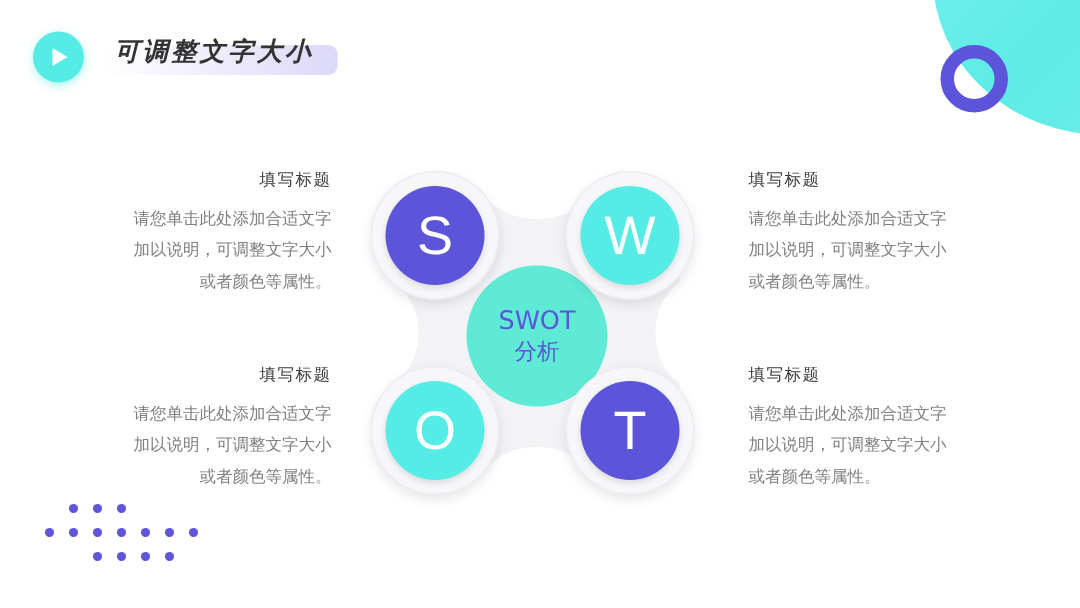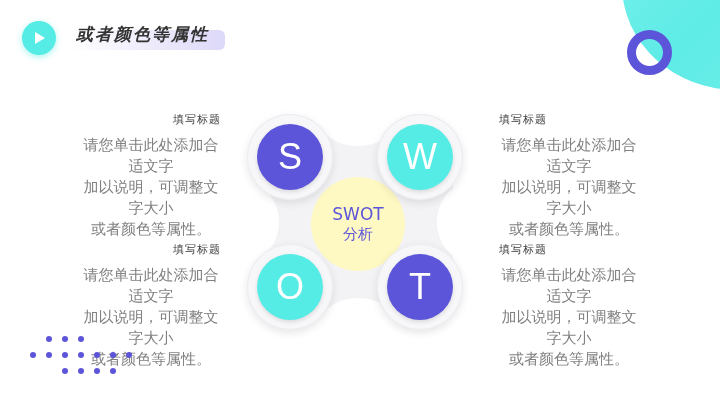--- a/index.html
+++ b/index.html
@@ -27,42 +27,42 @@
       position: absolute; left: 48px; top: 9px; width: 155px; height: 20px; border-radius: 0 6px 6px 0;
       background: linear-gradient(90deg, rgba(255,255,255,0) 0%, #ebe8fb 60%, #dcd8f8 100%);
     }
     .page-title {
       position: absolute; left: 54px; top: 2px; font-size: 17px; font-weight: bold; font-style: italic;
       color: #333333; letter-spacing: 2px; white-space: nowrap;
     }
 
     .block { position: absolute; width: 140px; }
     .block .h { font-size: 11px; color: #3a3a3a; margin-bottom: 8px; letter-spacing: 1px; }
-    .block .p { font-size: 15px; color: #808080; line-height: 21px; text-align: center; }
+    .block .p { font-size: 11px; color: #808080; line-height: 21px; }
     .block.left { text-align: right; }
     .block.right { text-align: left; }
 
     .tl { left: 81px; top: 112px; }
     .bl { left: 81px; top: 242px; }
     .tr { left: 499px; top: 112px; }
     .br { left: 499px; top: 242px; }
 
     .diagram { position: absolute; left: 245px; top: 112px; width: 226px; height: 220px; }
     .bg-shape {
       position: absolute; left: 18px; top: 18px; width: 190px; height: 184px; background: #f3f3f5;
       border-radius: 30px;
     }
     .notch { position: absolute; background: #ffffff; border-radius: 50%; }
     .n-top { left: 73px; top: -26px; width: 80px; height: 60px; }
     .n-bottom { left: 73px; top: 186px; width: 80px; height: 60px; }
     .n-left { left: -26px; top: 72px; width: 60px; height: 76px; }
     .n-right { left: 192px; top: 72px; width: 60px; height: 76px; }
     .center {
       position: absolute; left: 66px; top: 65px; width: 94px; height: 94px; border-radius: 50%;
-      background: #fef9c3; display: flex; flex-direction: column; align-items: center; justify-content: center;
+      background: #5eead4; display: flex; flex-direction: column; align-items: center; justify-content: center;
       color: #5d55d9;
     }
     .center .t1 { font-size: 17px; line-height: 20px; }
     .center .t2 { font-size: 15px; line-height: 20px; }
     .q {
       position: absolute; width: 86px; height: 86px; border-radius: 50%;
       background: #f7f7f9; box-shadow: 0 3px 8px rgba(0,0,0,0.10), inset 0 0 0 1px #ececf0;
       display: flex; align-items: center; justify-content: center;
     }
     .q .inner {
@@ -85,21 +85,21 @@
 <div class="blob"></div>
 <div class="ring"></div>
 
 <div class="title-wrap">
   <div class="play-btn">
     <svg width="14" height="14" viewBox="0 0 14 14">
       <polygon points="3,1 13,7 3,13" fill="#ffffff"></polygon>
     </svg>
   </div>
   <div class="title-bar"></div>
-  <div class="page-title">或者颜色等属性</div>
+  <div class="page-title">可调整文字大小</div>
 </div>
 
 <div class="block left tl">
   <div class="h">填写标题</div>
   <div class="p">请您单击此处添加合适文字</div>
   <div class="p">加以说明，可调整文字大小</div>
   <div class="p">或者颜色等属性。</div>
 </div>
 <div class="block left bl">
   <div class="h">填写标题</div>

